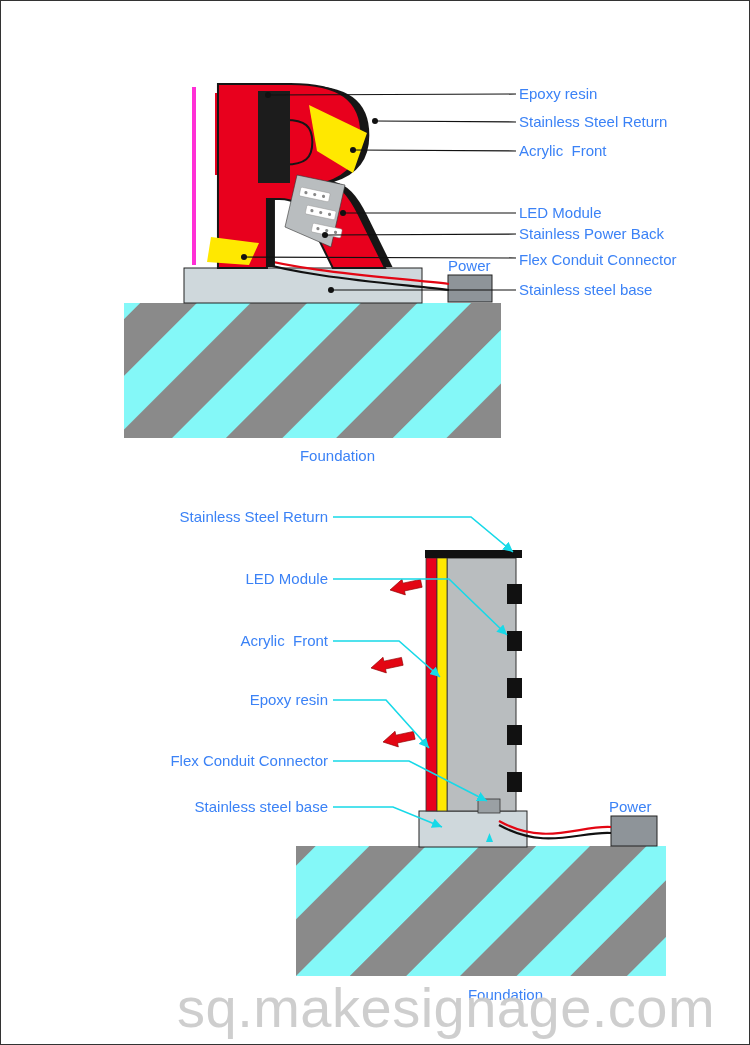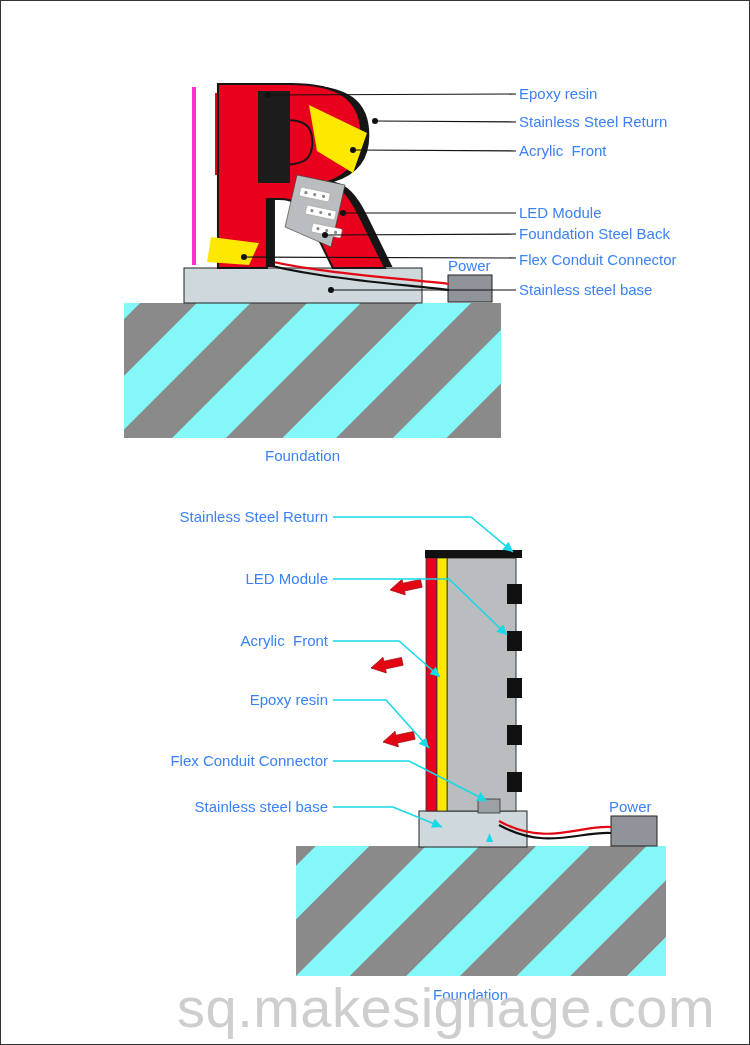--- a/index.html
+++ b/index.html
@@ -7,21 +7,21 @@
     position:relative;width:750px;height:1045px;background:#fff;
     border:1px solid #333;box-sizing:border-box;overflow:hidden;
     font-family:"Liberation Sans",sans-serif;color:#111;
   }
   svg.art{position:absolute;left:0;top:0;}
   .lbl{
     position:absolute;font-size:15px;line-height:18px;color:#3b82f6;
     white-space:pre;
   }
   .lbl.right{text-align:right;width:180px;}
-  .lbl.center{text-align:left;width:110px;}
+  .lbl.center{text-align:right;width:110px;}
   .watermark{
     position:absolute;left:176px;top:974px;font-size:56px;
     color:rgba(202,202,202,0.92);letter-spacing:0.5px;white-space:pre;
   }
 </style>
 </head>
 <body>
 
 <div class="canvas">
 
@@ -132,21 +132,21 @@
       <polyline points="332,760 408,760 486,800" marker-end="url(#cyanArrow)"></polyline>
       <polyline points="332,806 392,806 441,826" marker-end="url(#cyanArrow)"></polyline>
       <polygon points="485,841 492,841 488.5,832" fill="#17d9e8" stroke="none"></polygon>
     </g>
   </svg>
 
   <div class="lbl" style="left:518px;top:84px">Epoxy resin</div>
   <div class="lbl" style="left:518px;top:112px">Stainless Steel Return</div>
   <div class="lbl" style="left:518px;top:141px">Acrylic  Front</div>
   <div class="lbl" style="left:518px;top:203px">LED Module</div>
-  <div class="lbl" style="left:518px;top:224px">Foundation Steel Back</div>
+  <div class="lbl" style="left:518px;top:224px">Stainless Power Back</div>
   <div class="lbl" style="left:518px;top:250px">Flex Conduit Connector</div>
   <div class="lbl" style="left:518px;top:280px">Stainless steel base</div>
 
   <div class="lbl" style="left:447px;top:256px">Power</div>
   <div class="lbl center" style="left:264px;top:446px">Foundation</div>
 
   <div class="lbl right" style="left:147px;top:507px">Stainless Steel Return</div>
   <div class="lbl right" style="left:147px;top:569px">LED Module</div>
   <div class="lbl right" style="left:147px;top:631px">Acrylic  Front</div>
   <div class="lbl right" style="left:147px;top:690px">Epoxy resin</div>

